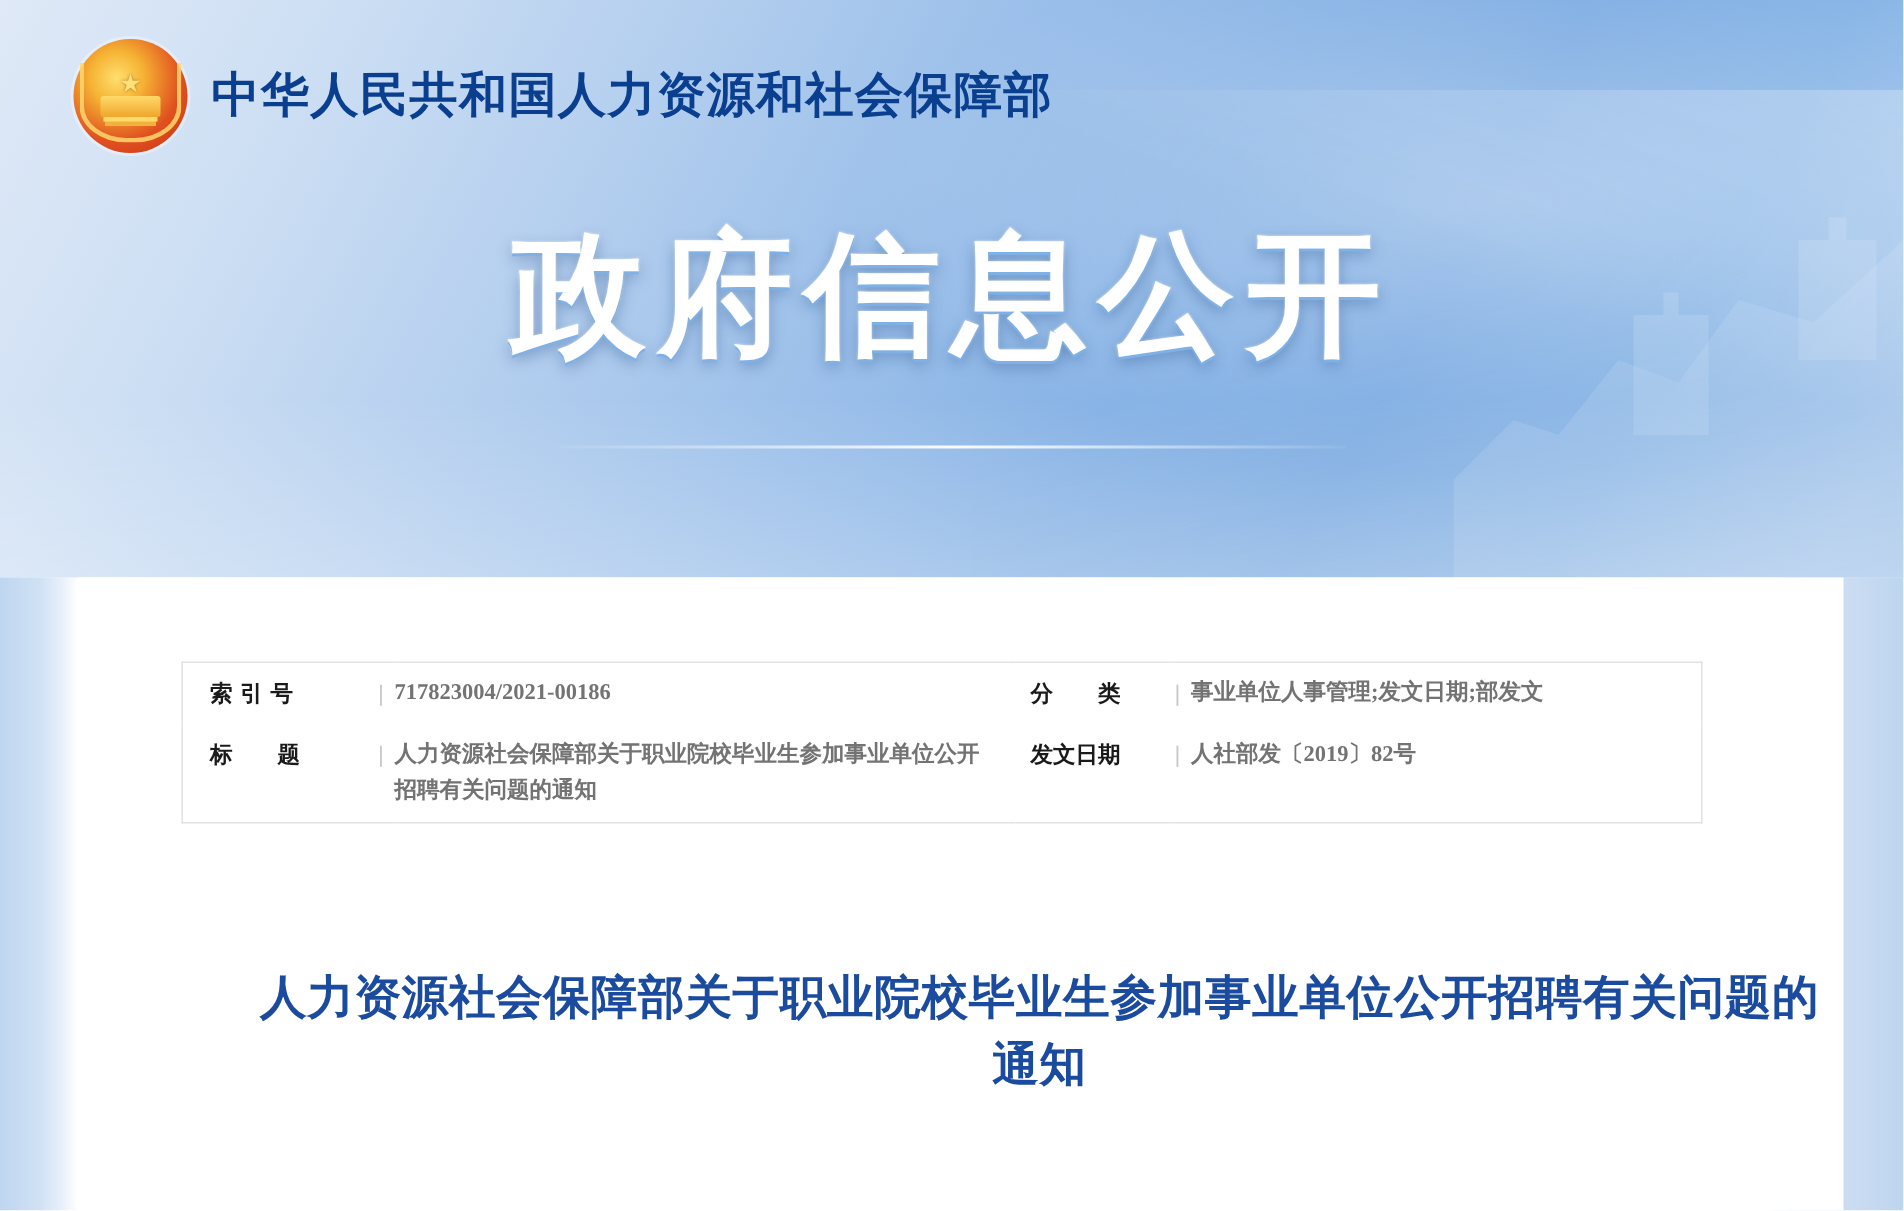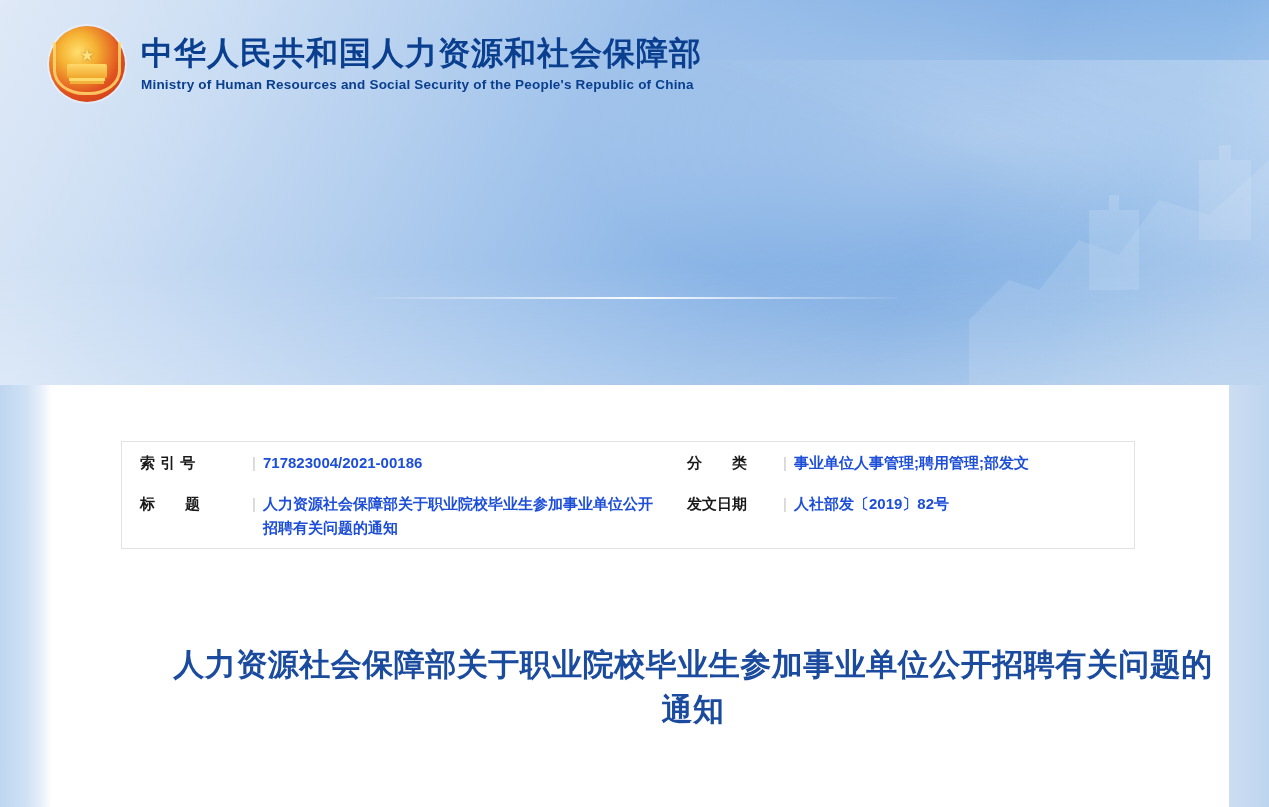--- a/index.html
+++ b/index.html
@@ -196,22 +196,23 @@
     color: #1a1a1a;
     white-space: nowrap;
   }
   .meta-sep {
     width: 11px;
     color: #c8c8c8;
     font-weight: normal;
   }
   .meta-value {
     font-weight: bold;
-    color: #1d4ed8;
+    color: #737373;
     padding-right: 14px !important;
+    font-family: Liberation Serif, serif;
   }
   .meta-value.left-col { width: 400px; }
   .meta-label.right-label { width: 96px; padding-left: 10px !important; }
   .label-spread-1 { letter-spacing: 0.5px; }
 
   .doc-title {
     position: absolute;
     left: 121px;
     top: 258px;
     width: 1040px;
@@ -235,39 +236,41 @@
   </svg>
 
   <div class="brand">
     <div class="emblem">
       <div class="star">★</div>
       <div class="ears"></div>
       <div class="gate"></div>
     </div>
     <div class="brand-text">
       <div class="brand-cn">中华人民共和国人力资源和社会保障部</div>
-      <div class="brand-en">Ministry of Human Resources and Social Security of the People's Republic of China</div>
     </div>
   </div>
 
+  <div class="banner-title">
+    <span class="big">政府信息公开</span>
+  </div>
   <div class="banner-rule"></div>
 </div>
 
 <div class="content-wrap">
   <div class="content-card">
 
     <table class="meta-table">
       <tbody>
         <tr>
           <td class="meta-label label-spread-1">索 引 号</td>
           <td class="meta-sep">|</td>
           <td class="meta-value left-col">717823004/2021-00186</td>
           <td class="meta-label right-label">分　　类</td>
           <td class="meta-sep">|</td>
-          <td class="meta-value">事业单位人事管理;聘用管理;部发文</td>
+          <td class="meta-value">事业单位人事管理;发文日期;部发文</td>
         </tr>
         <tr>
           <td class="meta-label">标　　题</td>
           <td class="meta-sep">|</td>
           <td class="meta-value left-col">人力资源社会保障部关于职业院校毕业生参加事业单位公开招聘有关问题的通知</td>
           <td class="meta-label right-label">发文日期</td>
           <td class="meta-sep">|</td>
           <td class="meta-value">人社部发〔2019〕82号</td>
         </tr>
       </tbody>

